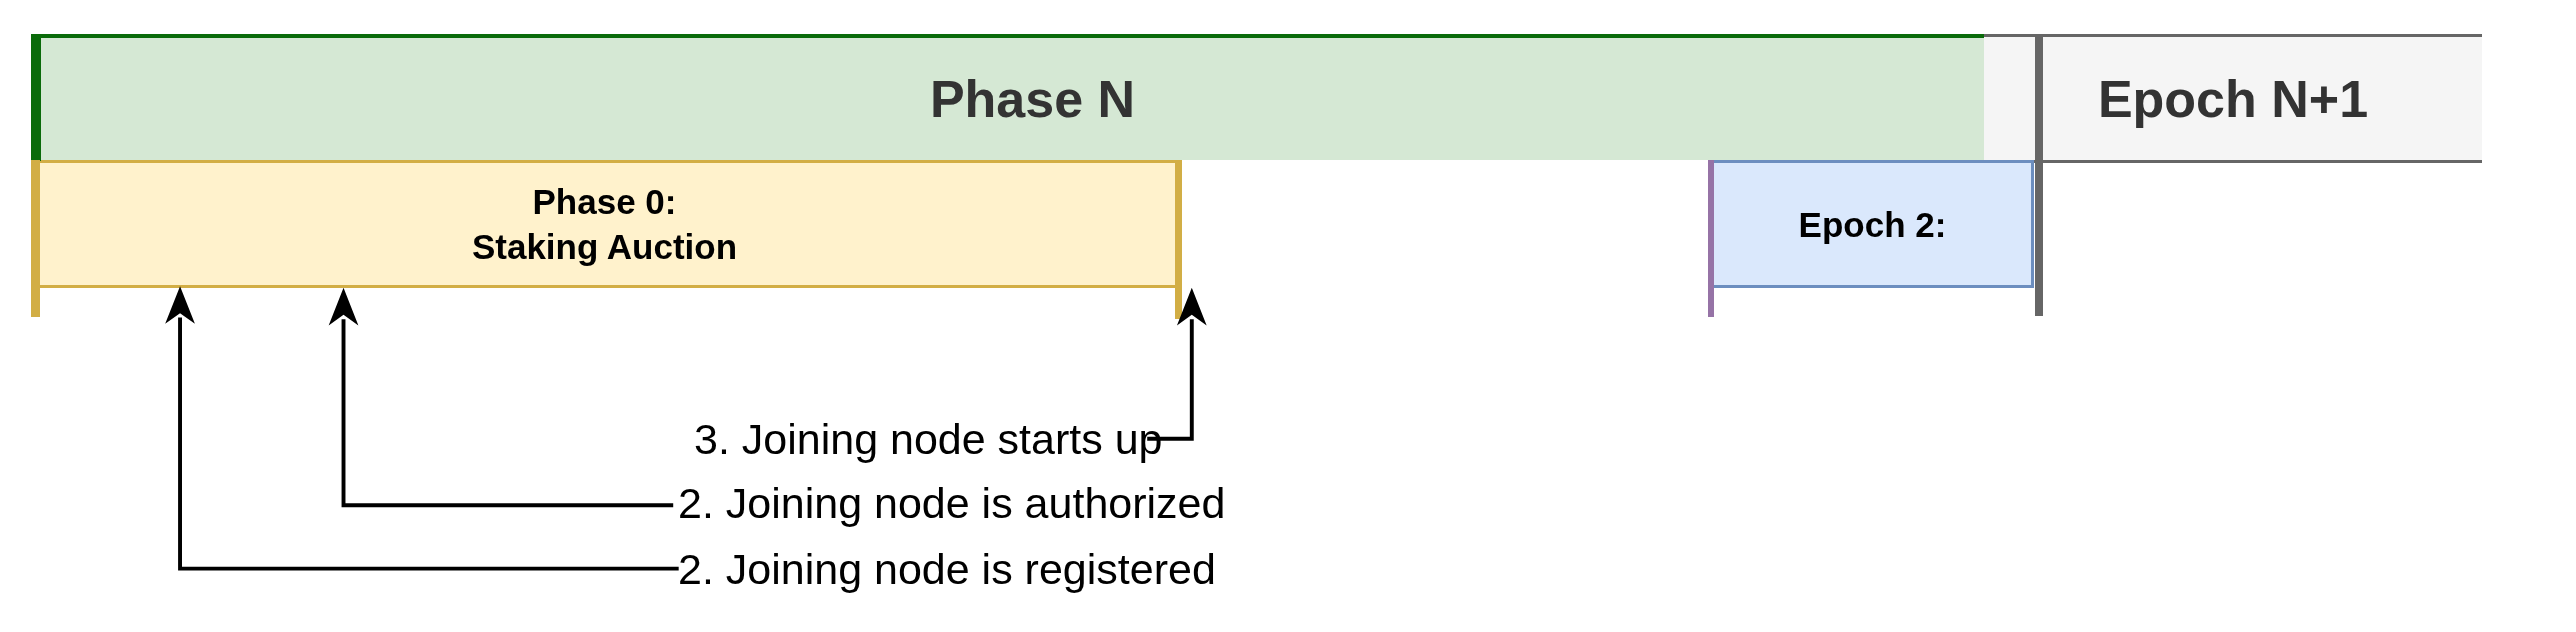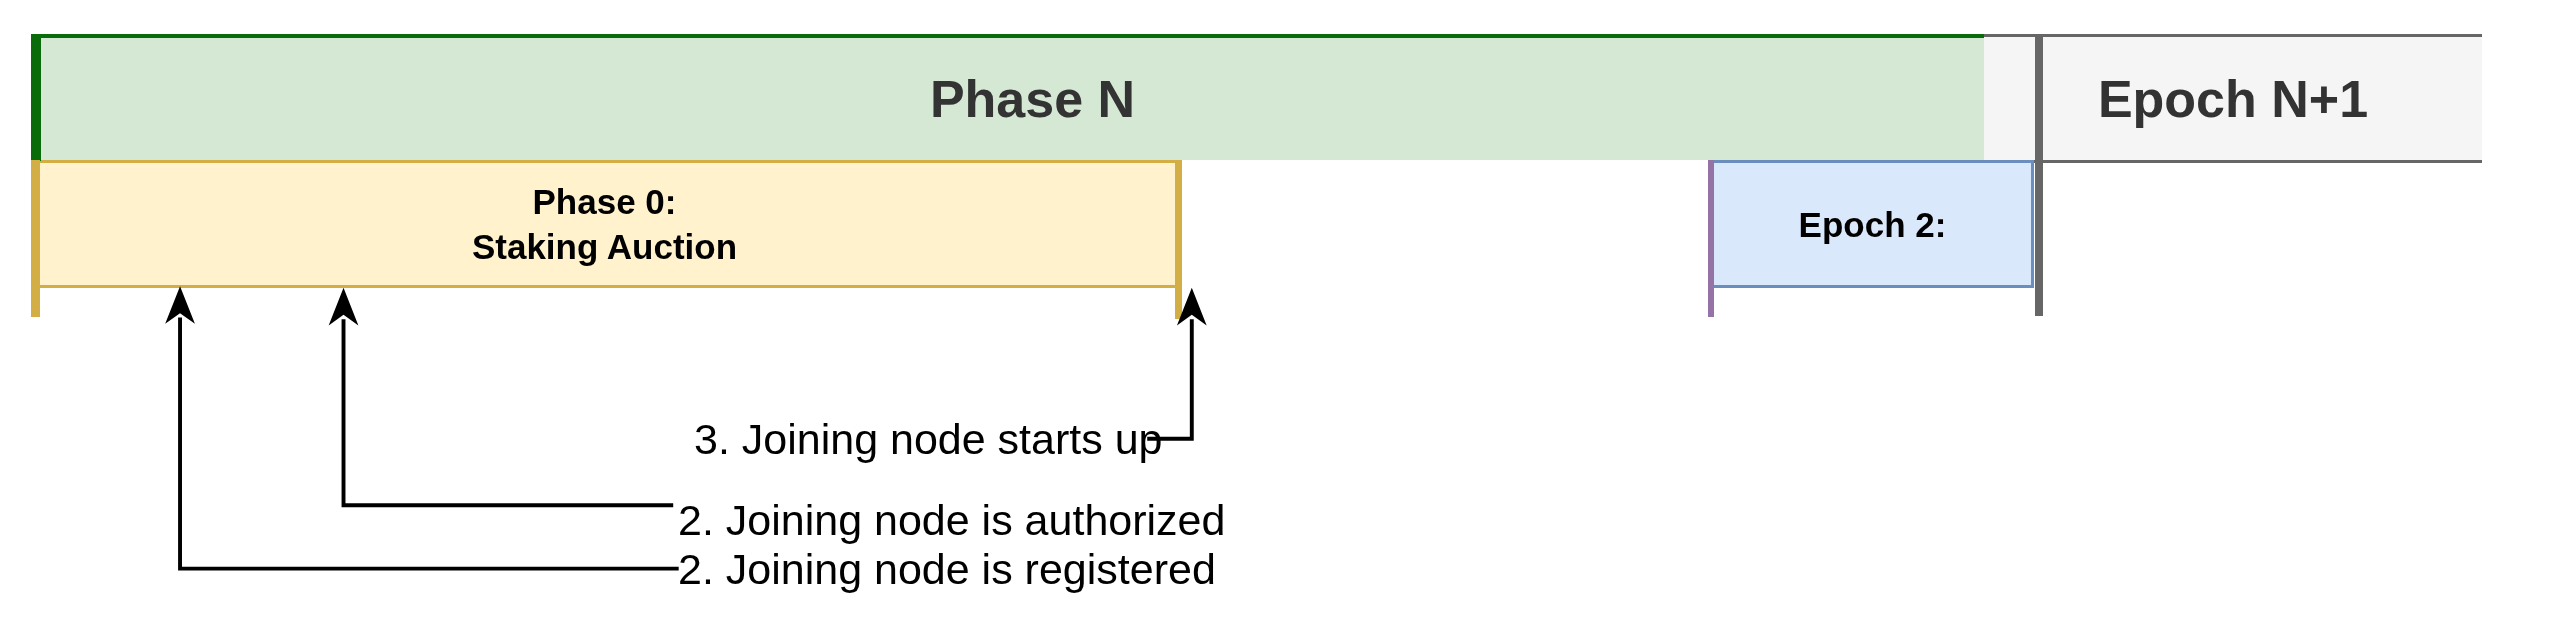--- a/index.html
+++ b/index.html
@@ -76,21 +76,21 @@
   .marker-epoch-boundary  { left: 2035px; top: 34px;  width: 7.8px; height: 282px; background: var(--gray_border, #666666); }
 
   
   .annotation {
     font-size: 43px;
     line-height: 44px;
     color: var(--label_text, #000000);
     white-space: nowrap;
   }
   .ann-1 { left: 678px; top: 547px; }
-  .ann-2 { left: 678px; top: 498px; }
+  .ann-2 { left: 678px; top: 481px; }
   .ann-3 { left: 682px; top: 417px; margin-left: 12px; }
 
   .arrows-overlay {
     position: absolute;
     left: 0; top: 0;
     width: 2576px;
     height: 632px;
     pointer-events: none;
   }
 </style>

